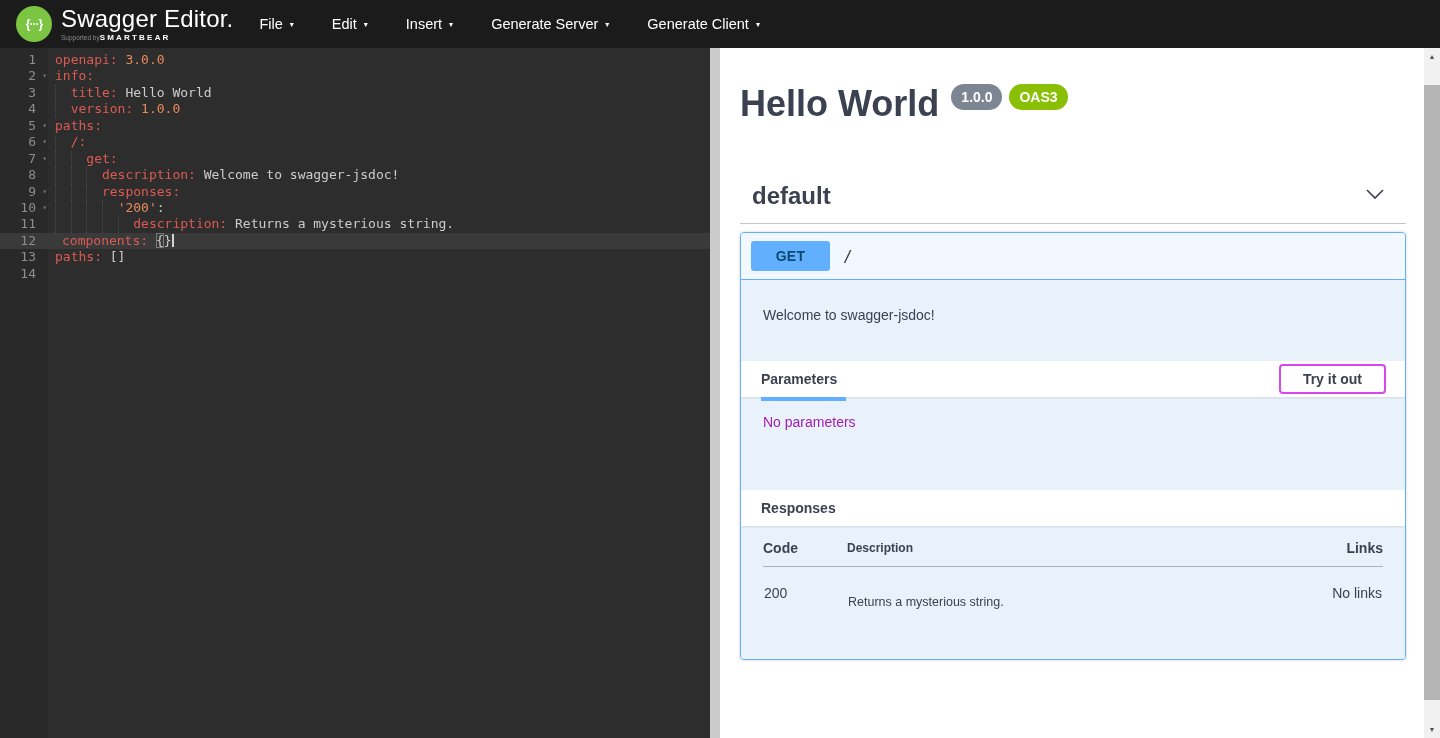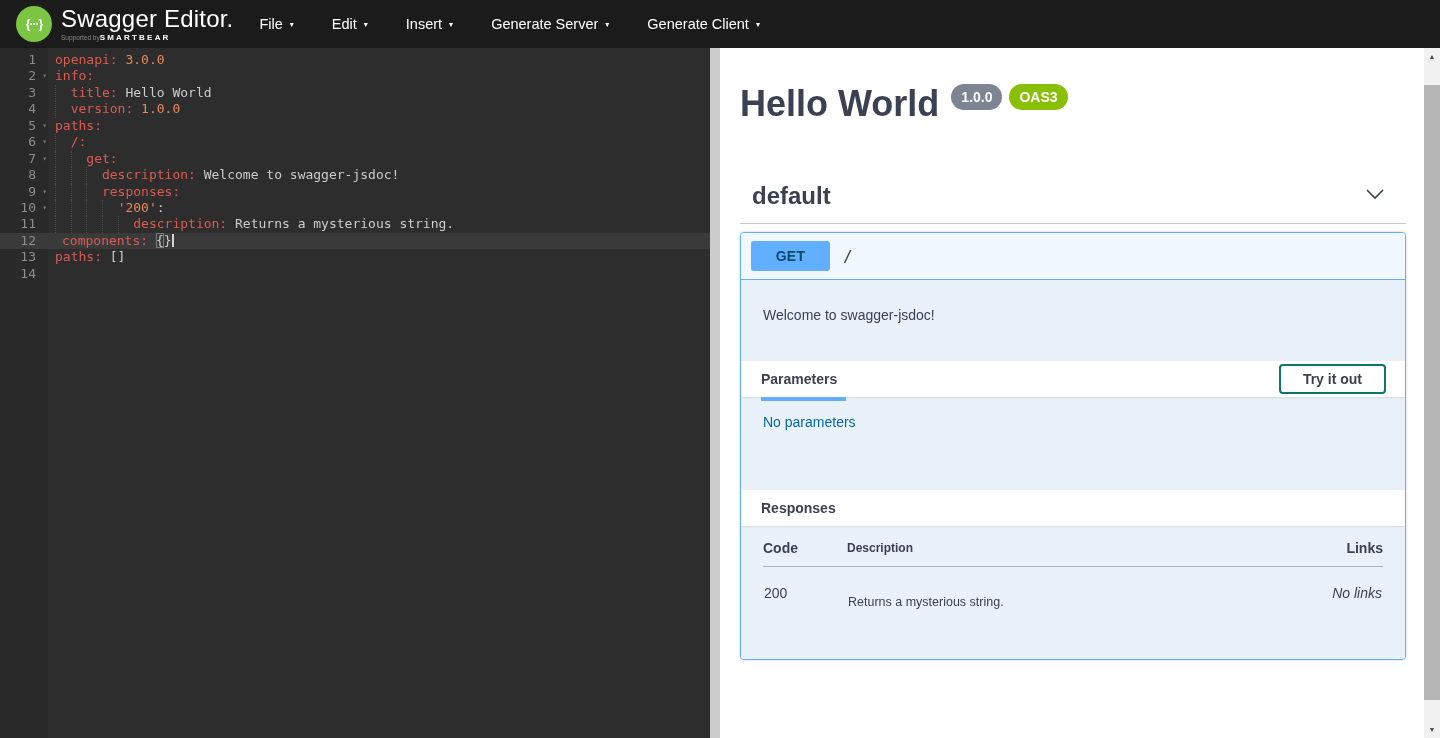--- a/index.html
+++ b/index.html
@@ -107,40 +107,40 @@
     position:relative; height:36px; display:flex; align-items:center; justify-content:space-between;
     padding:0 19px 0 20px; background:rgba(255,255,255,.92);
     box-shadow:0 1px 2px rgba(0,0,0,.1);
   }
   .tab-label { position:relative; font-size:14px; font-weight:700; color:#3b4151; cursor:pointer; }
   .tab-label::after {
     content:""; position:absolute; left:0; bottom:-14px; width:112%; height:4px; background:#61affe;
   }
   .sec-title { font-size:14px; font-weight:700; color:#3b4151; }
   .btn-tryout {
-    border:2px solid #0f766e; border-radius:4px; background:transparent;
+    border:2px solid #d946ef; border-radius:4px; background:transparent;
     padding:5px 22px; font-size:14px; font-weight:700; color:#3b4151;
     font-family:"Liberation Sans",sans-serif; cursor:pointer;
   }
   .no-params {
-    background:#e9f2fb; height:93px; padding:17px 22px 0; font-size:14px; color:#0369a1;
+    background:#e9f2fb; height:93px; padding:17px 22px 0; font-size:14px; color:#a21caf;
   }
   .resp-body { background:#e9f2fb; height:133px; padding:0 22px; }
   table.responses { width:100%; border-collapse:collapse; }
   .responses th {
     text-align:left; color:#3b4151; padding:14px 0 10px;
     border-bottom:1px solid rgba(59,65,81,.2);
   }
   .responses th.h-code { width:84px; font-size:14px; }
   .responses th.h-desc { font-size:12px; }
   .responses th.h-links { font-size:14px; text-align:right; }
   .responses td { vertical-align:top; }
   .responses td.c-code { font-size:14px; padding-top:18px; }
   .responses td.c-desc { font-size:12.5px; padding-top:28px; }
-  .responses td.c-links { font-size:14px; font-style:italic; text-align:right; padding-top:18px; }
+  .responses td.c-links { font-size:14px; text-align:right; padding-top:18px; }
 
   
   .vscroll {
     position:absolute; left:1424px; top:48px; width:16px; height:690px; background:#f1f1f1;
   }
   .vscroll .btn {
     position:absolute; left:0; width:16px; height:17px; display:flex;
     align-items:center; justify-content:center; font-size:7px; color:#505050; cursor:pointer;
   }
   .vscroll .btn.up { top:0; }

